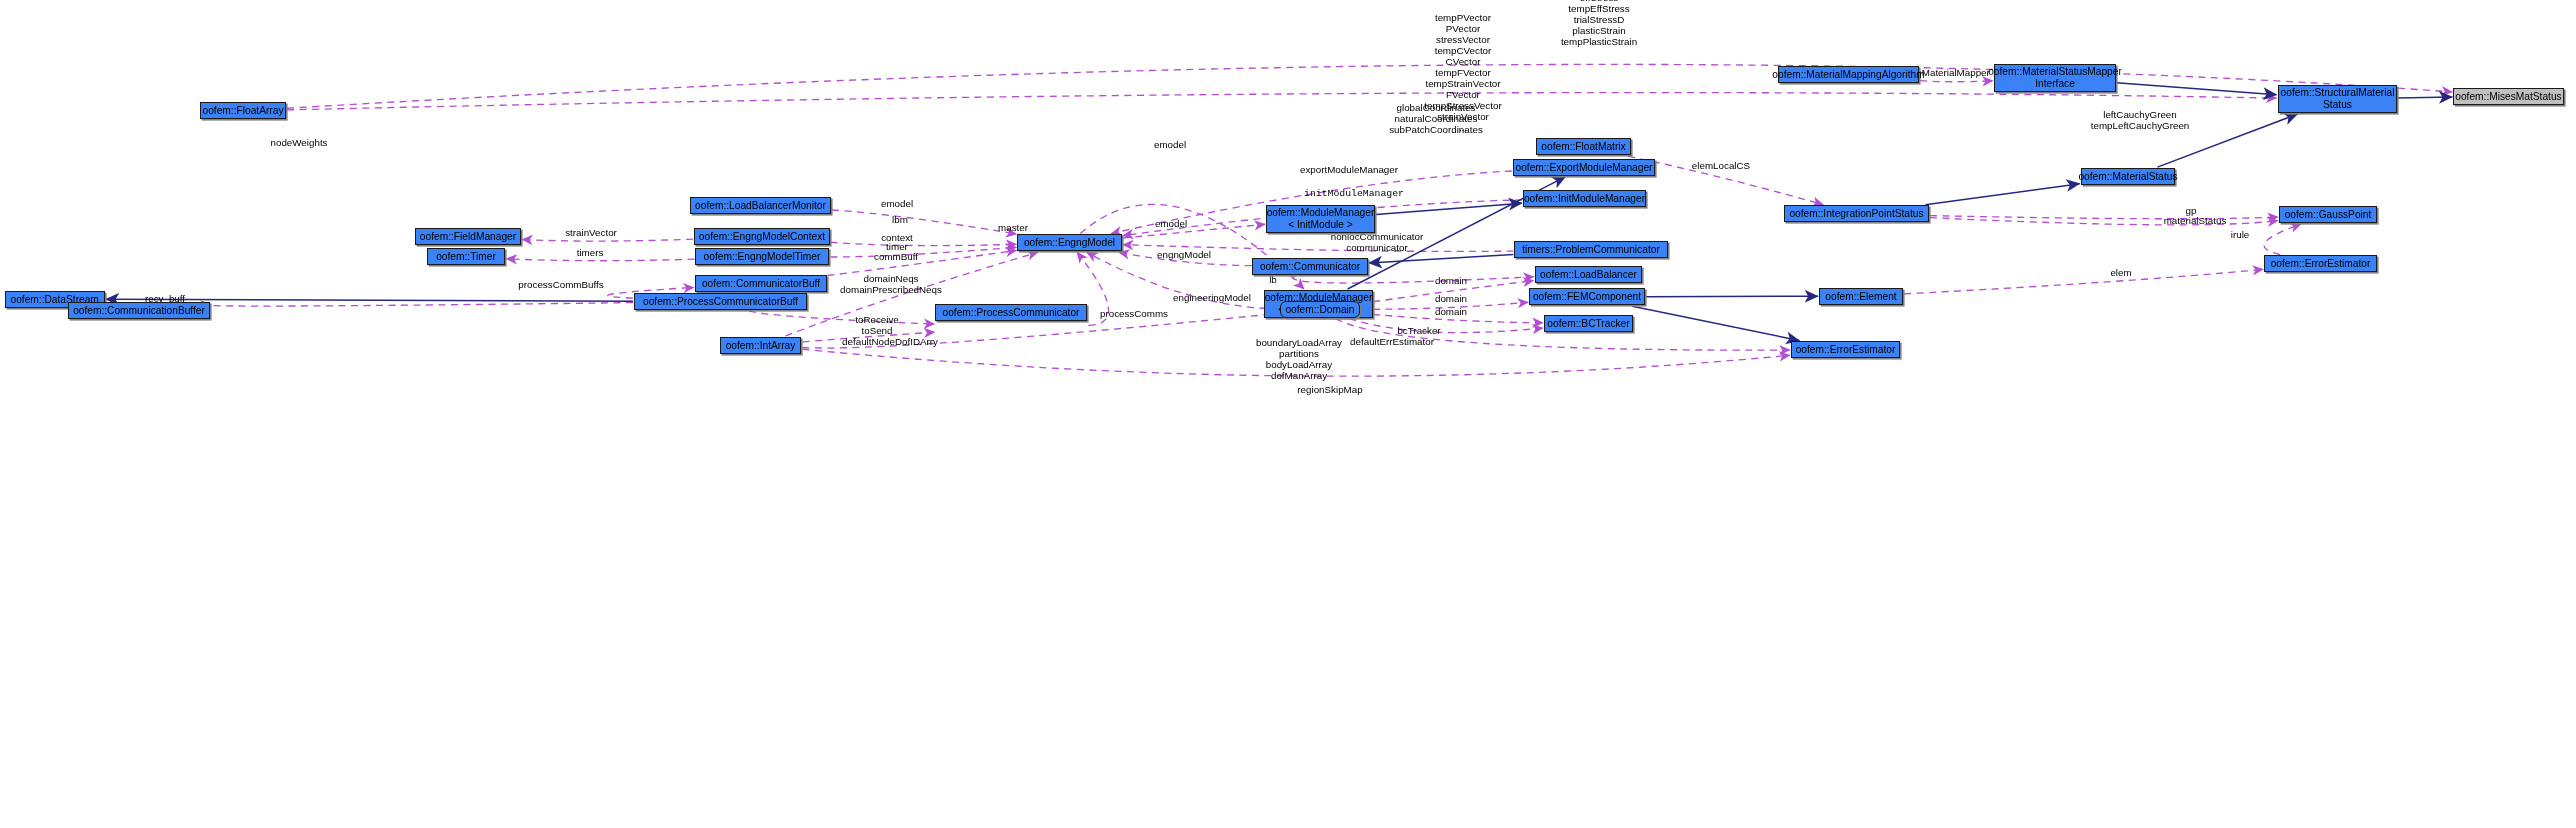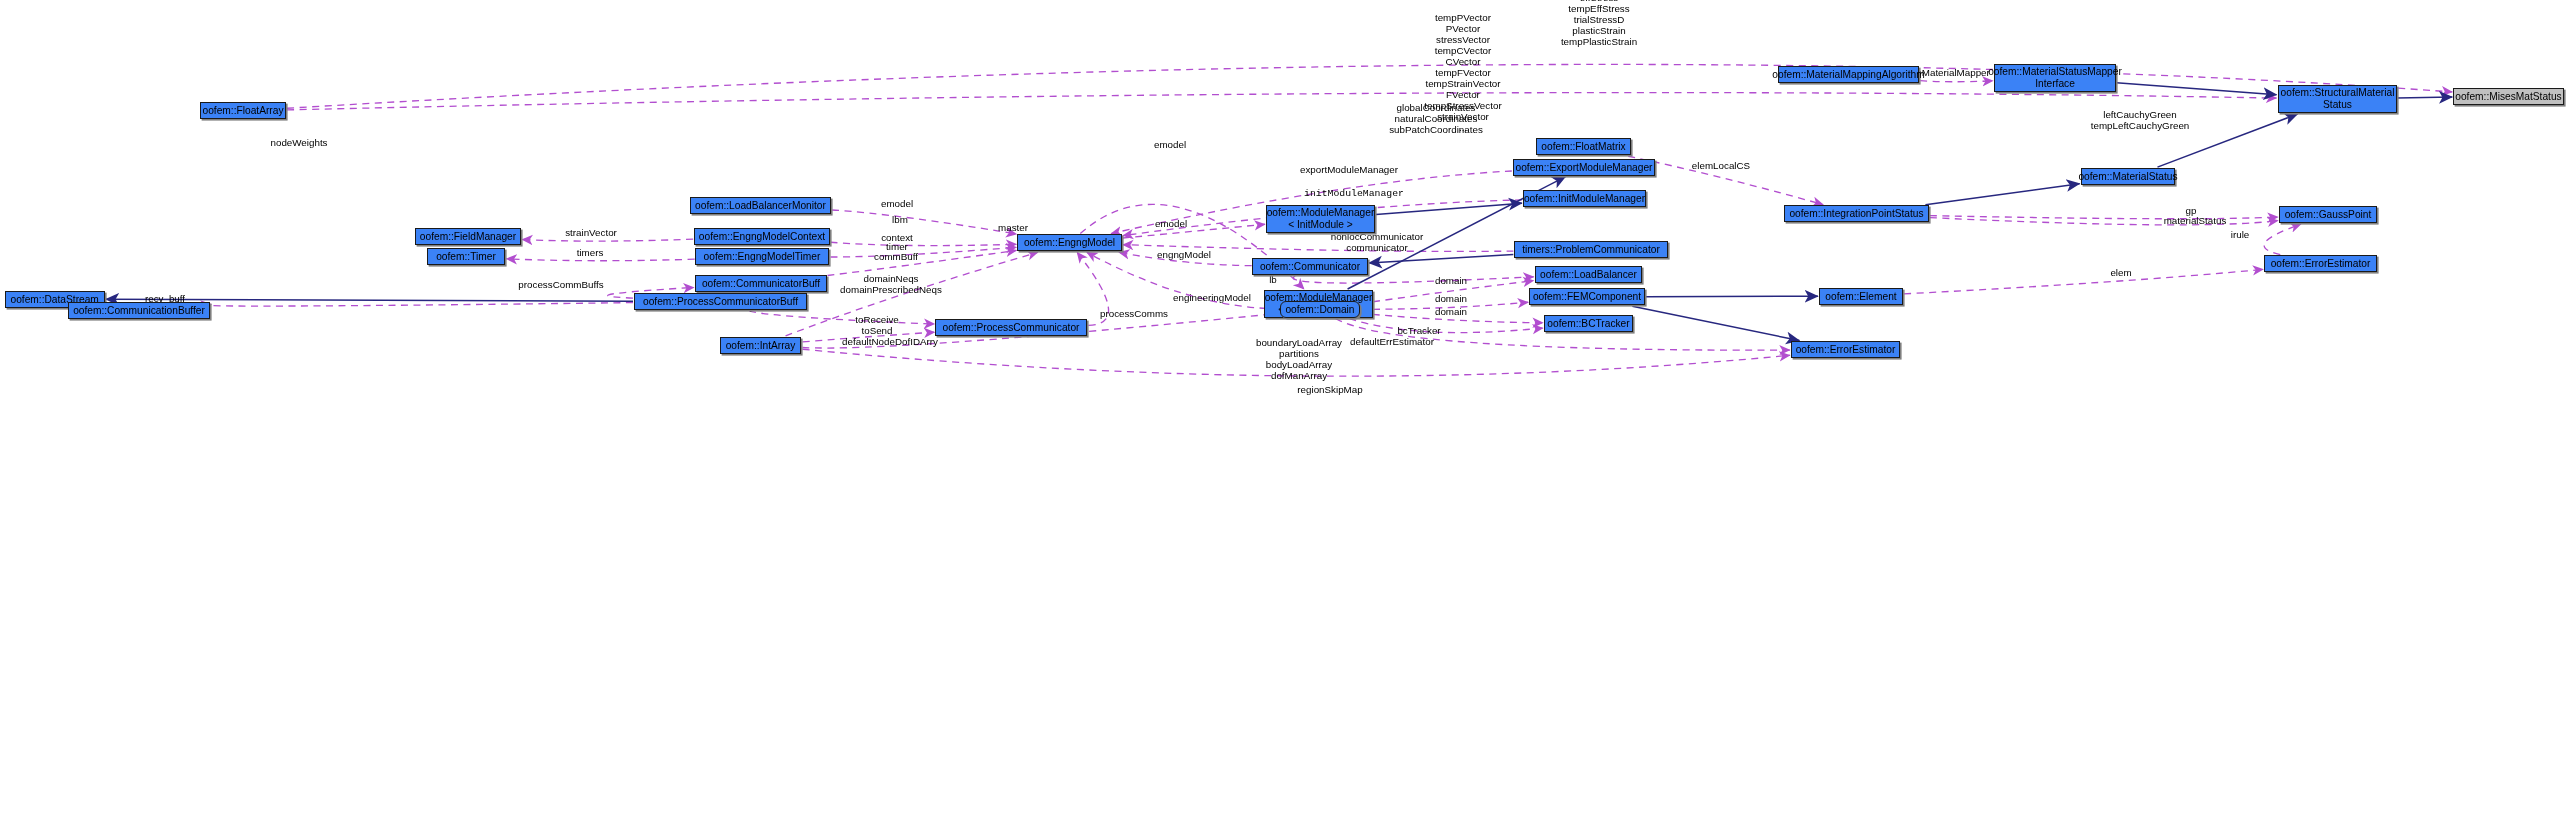--- a/index.html
+++ b/index.html
@@ -137,21 +137,21 @@
       <div class="node" style="left: 1252px; top: 258px; width: 116px; height: 17px;">oofem::Communicator</div>
       <div class="node" style="left: 1535px; top: 266px; width: 107px; height: 17px;">oofem::LoadBalancer</div>
       <div class="node" style="left: 695px; top: 275px; width: 132px; height: 17px;">oofem::CommunicatorBuff</div>
       <div class="node" style="left: 1529px; top: 288px; width: 116px; height: 17px;">oofem::FEMComponent</div>
       <div class="node" style="left: 4.7px; top: 291px; width: 100px; height: 17px;">oofem::DataStream</div>
       <div class="node" style="left: 1819px; top: 288px; width: 84px; height: 17px;">oofem::Element</div>
       <div class="node" style="left: 634px; top: 293px; width: 173px; height: 17px;">oofem::ProcessCommunicatorBuff</div>
       <div class="node" style="left: 68px; top: 302px; width: 142px; height: 17px;">oofem::CommunicationBuffer</div>
       <div class="node" style="left: 1280px; top: 301px; width: 80px; height: 17px; border-radius: 6px;">oofem::Domain</div>
       <div class="node" style="left: 1544px; top: 315px; width: 89px; height: 17px;">oofem::BCTracker</div>
-      <div class="node" style="left: 935px; top: 319px; width: 152px; height: 17px;">oofem::ProcessCommunicator</div>
+      <div class="node" style="left: 935px; top: 304px; width: 152px; height: 17px;">oofem::ProcessCommunicator</div>
       <div class="node" style="left: 720px; top: 337px; width: 81px; height: 17px;">oofem::IntArray</div>
       <div class="node" style="left: 1791px; top: 341px; width: 109px; height: 17px;">oofem::ErrorEstimator</div>
     </div>
   <div id="label-layer">
       <div class="edgelabel" style="left: 1599px; top: 19px;">effStress
 tempEffStress
 trialStressD
 plasticStrain
 tempPlasticStrain</div>
       <div class="edgelabel" style="left: 1463px; top: 72px;">tempPVector

